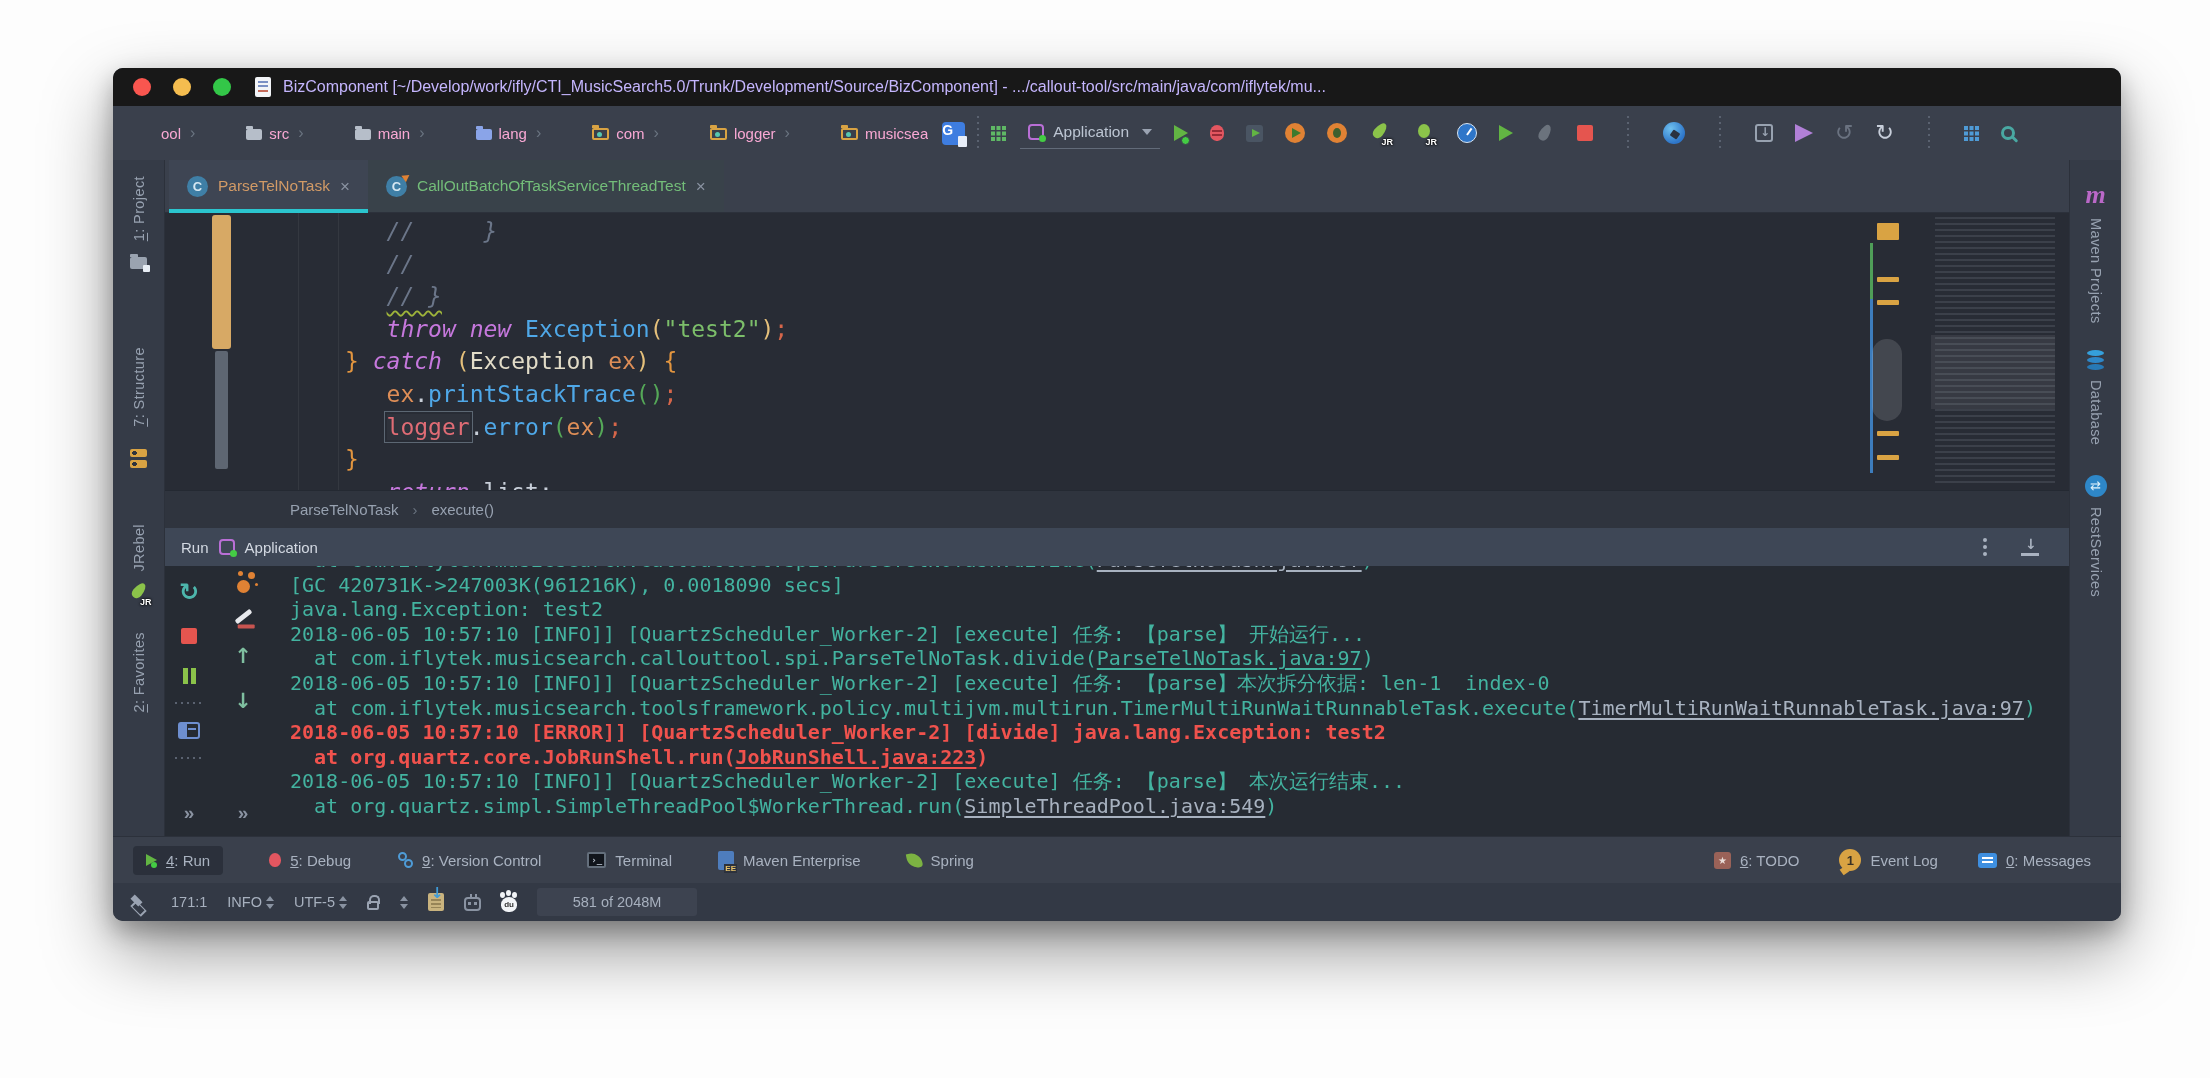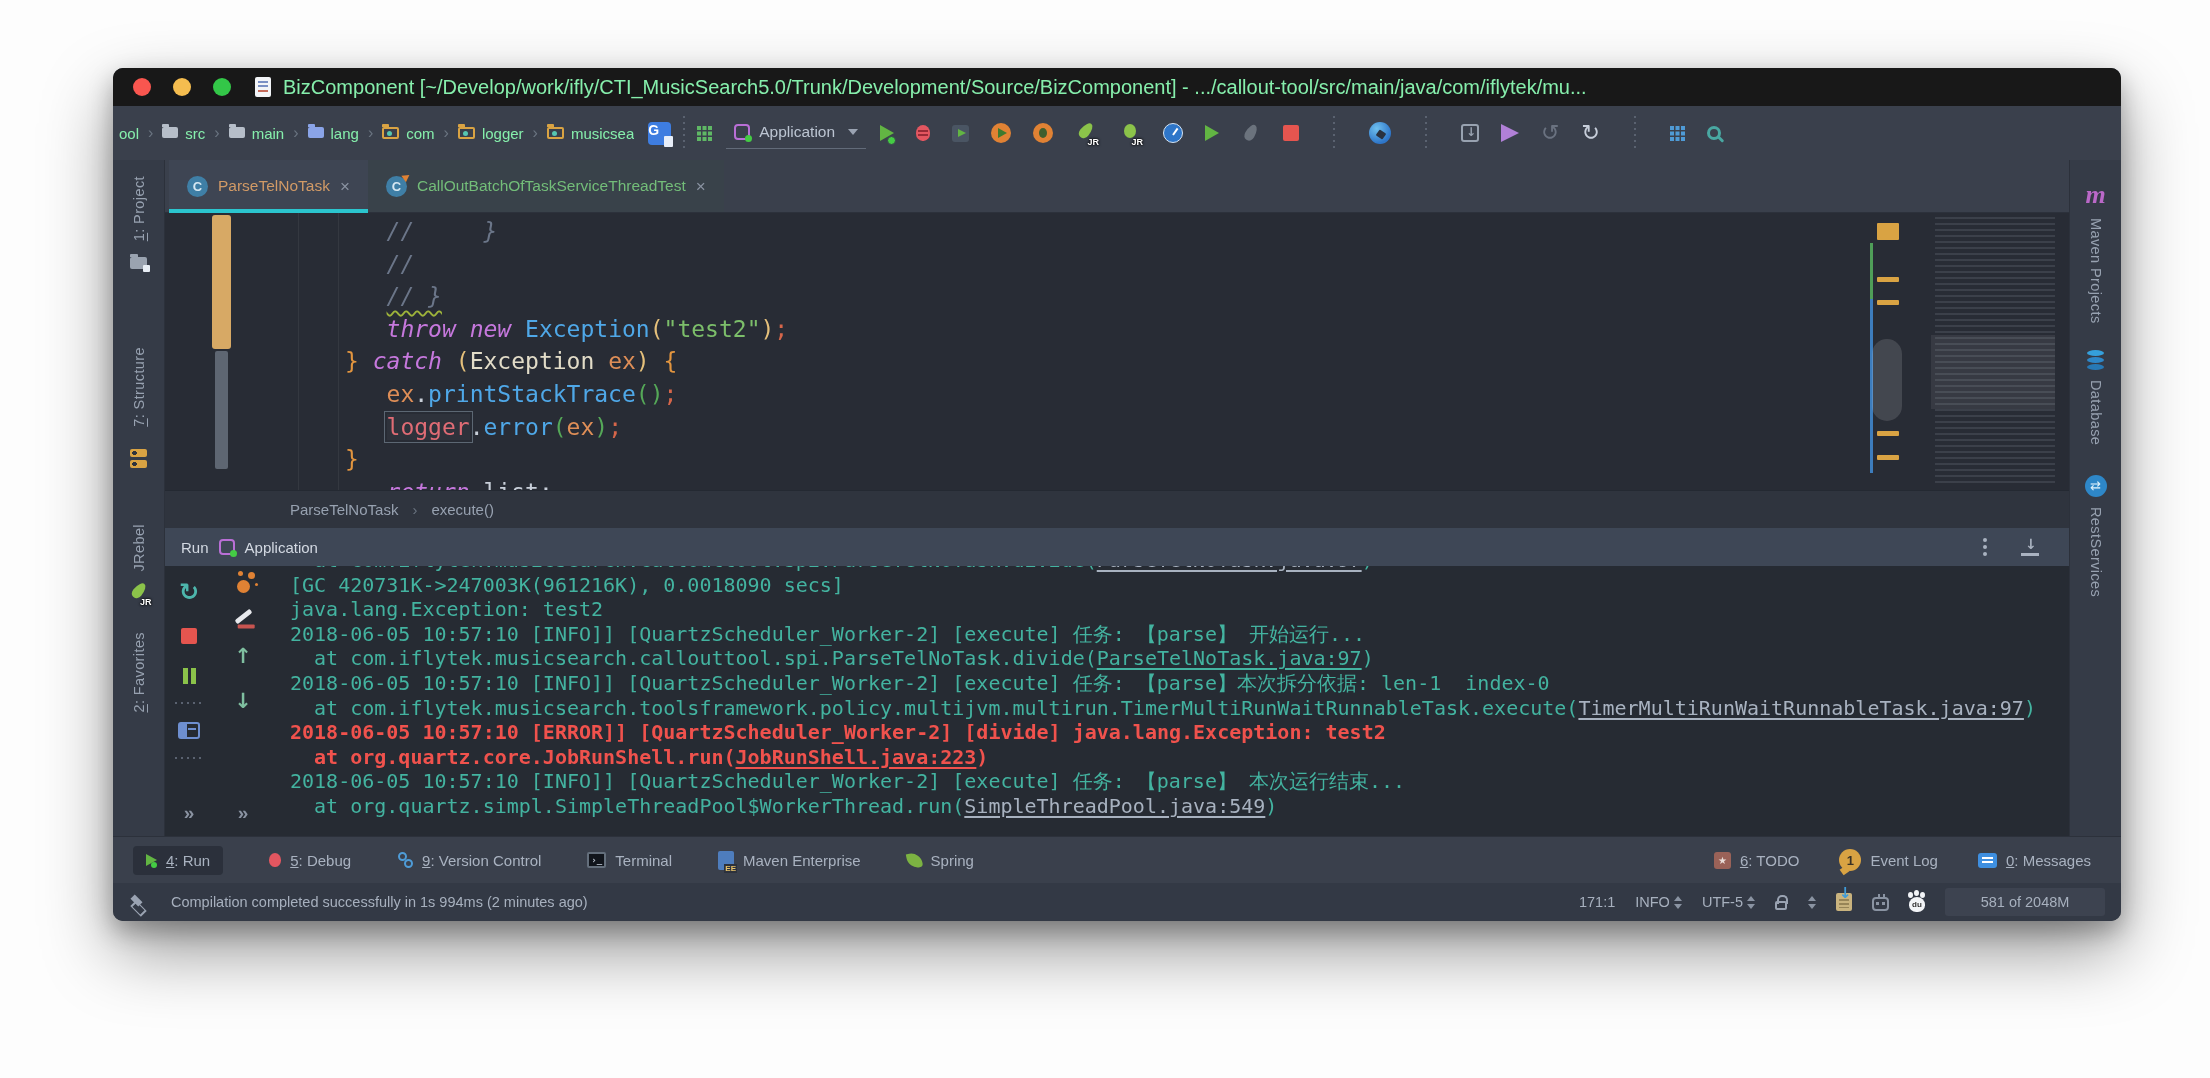--- a/index.html
+++ b/index.html
@@ -10,26 +10,26 @@
     background:#3A404C;box-shadow:0 30px 70px rgba(0,0,0,.40),0 10px 25px rgba(0,0,0,.28);
     display:flex;flex-direction:column;overflow:hidden;}
 
   
   .titlebar{height:38px;background:#181818;display:flex;align-items:center;padding-left:20px;flex:none;}
   .light{width:18px;height:18px;border-radius:50%;margin-right:22px;flex:none;}
   .light.red{background:#F9564F;}.light.yellow{background:#F5BD4F;}.light.green{background:#33C748;}
   .ic-javadoc{width:16px;height:20px;background:#F2F4F7;border-radius:2px;position:relative;margin:0 12px 0 2px;flex:none;}
   .ic-javadoc::after{content:"";position:absolute;left:3px;top:4px;width:10px;height:2px;background:#7A90C4;
     box-shadow:0 4px 0 #7A90C4,0 9px 0 #C46A5A;}
-  .wtitle{color:#86efac;font-size:20px;white-space:nowrap;overflow:hidden;text-overflow:ellipsis;padding-right:20px;}
+  .wtitle{color:#c4b5fd;font-size:16px;white-space:nowrap;overflow:hidden;text-overflow:ellipsis;padding-right:20px;}
 
   
   .toolbar{height:54px;background:#3A404C;display:flex;align-items:center;padding:0 10px 0 0;flex:none;white-space:nowrap;}
   .crumbs{display:flex;align-items:center;gap:9px;padding-left:6px;overflow:hidden;}
-  .crumb{display:flex;gap:7px;color:#86efac;font-size:15px;}
+  .crumb{display:flex;align-items:center;gap:7px;color:#f9a8d4;font-size:15px;margin-left:42px;}
   .crumb-sep{color:#6A7480;font-size:16px;}
   .fic{display:inline-block;flex:none;}
   .fic-folder{width:16px;height:11px;background:#B6BEC9;border-radius:2px;position:relative;margin-top:2px;}
   .fic-folder::before{content:"";position:absolute;top:-3px;left:0;width:7px;height:3px;background:#B6BEC9;border-radius:1px 1px 0 0;}
   .fic-folder-blue{width:16px;height:11px;background:#8AA4E8;border-radius:2px;position:relative;margin-top:2px;}
   .fic-folder-blue::before{content:"";position:absolute;top:-3px;left:0;width:7px;height:3px;background:#8AA4E8;border-radius:1px 1px 0 0;}
   .fic-package{width:17px;height:12px;background:#3A3F4A;border:2px solid #D9A343;border-radius:2px;position:relative;margin-top:2px;}
   .fic-package::before{content:"";position:absolute;top:-5px;left:-2px;width:7px;height:3px;background:#D9A343;border-radius:1px 1px 0 0;}
   .fic-package::after{content:"";position:absolute;left:3px;top:2px;width:5px;height:5px;border-radius:50%;background:#56C6B0;}
   .ic-translate{width:23px;height:23px;background:#3E7DE0;border-radius:4px;color:#fff;font-weight:bold;font-size:14px;
@@ -463,21 +463,20 @@
           </div>
           <div class="twb-item">
             <span class="bic ic-msg"></span>
             <span class="twb-label"><span class="mn">0</span>: Messages</span>
           </div>
         </div>
     </div>
 
     <div class="statusbar">
       <span class="ic-layers"></span>
-      <span class="sb-msg">Compilation completed successfully in 1s 994ms (2 minutes ago)</span>
       <span class="sb-item">171:1</span>
       <span class="sb-item">
         <span>INFO</span>
         <span class="updn"></span>
       </span>
       <span class="sb-item">
         <span>UTF-5</span>
         <span class="updn"></span>
       </span>
       <span class="ic-lock"></span>

